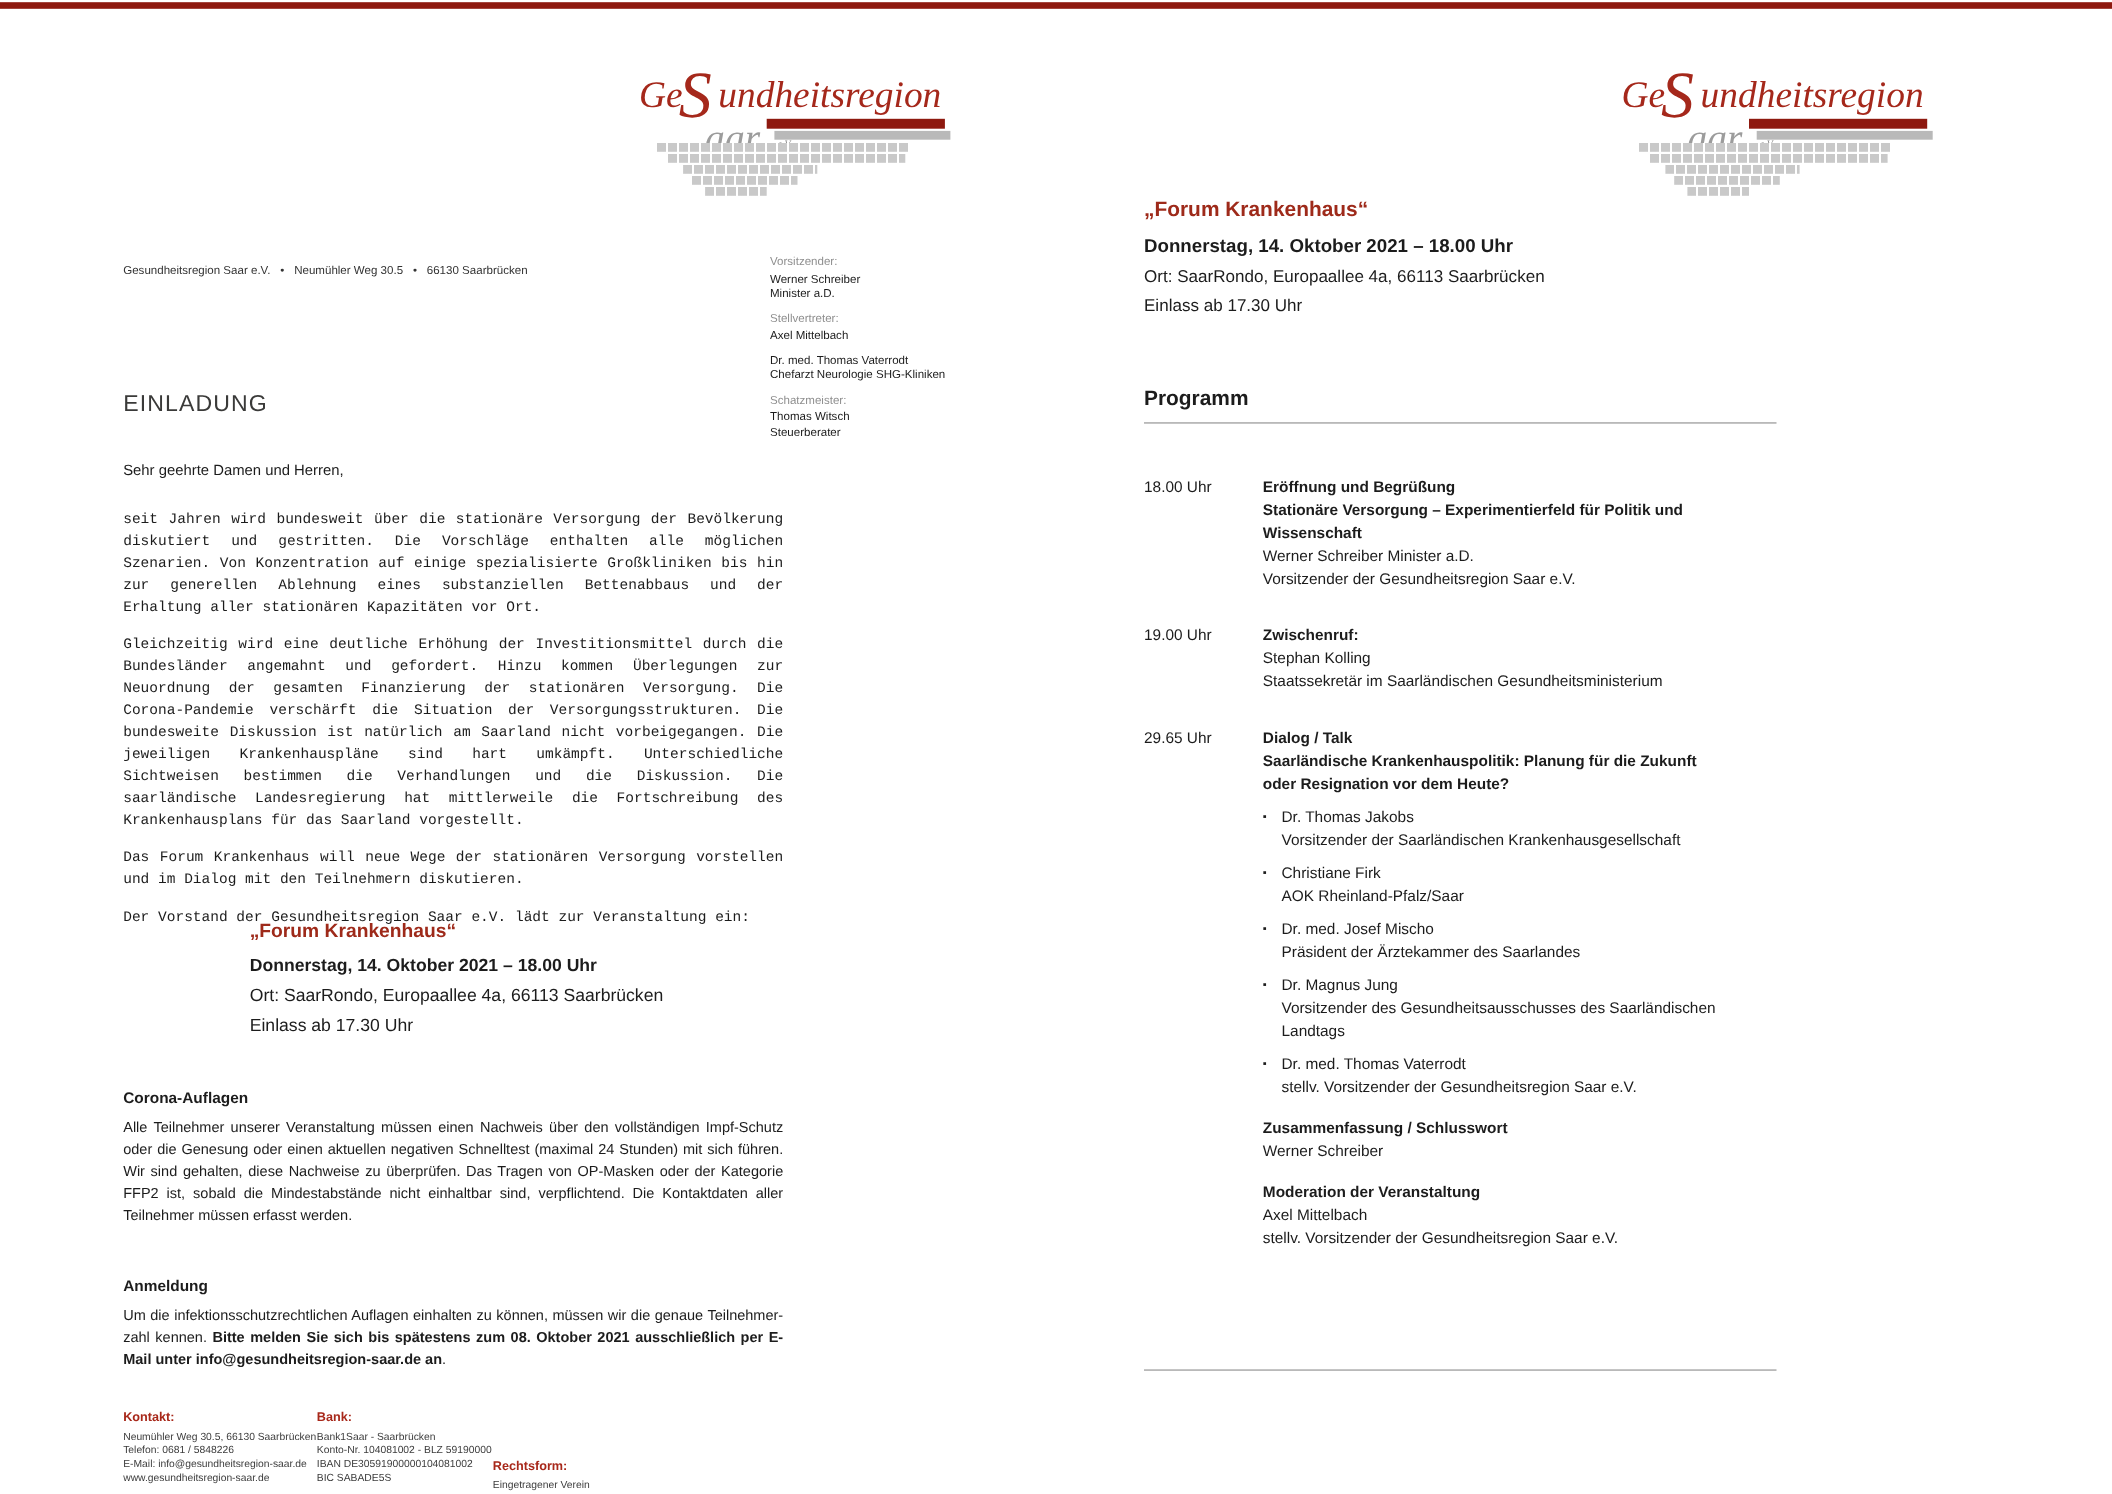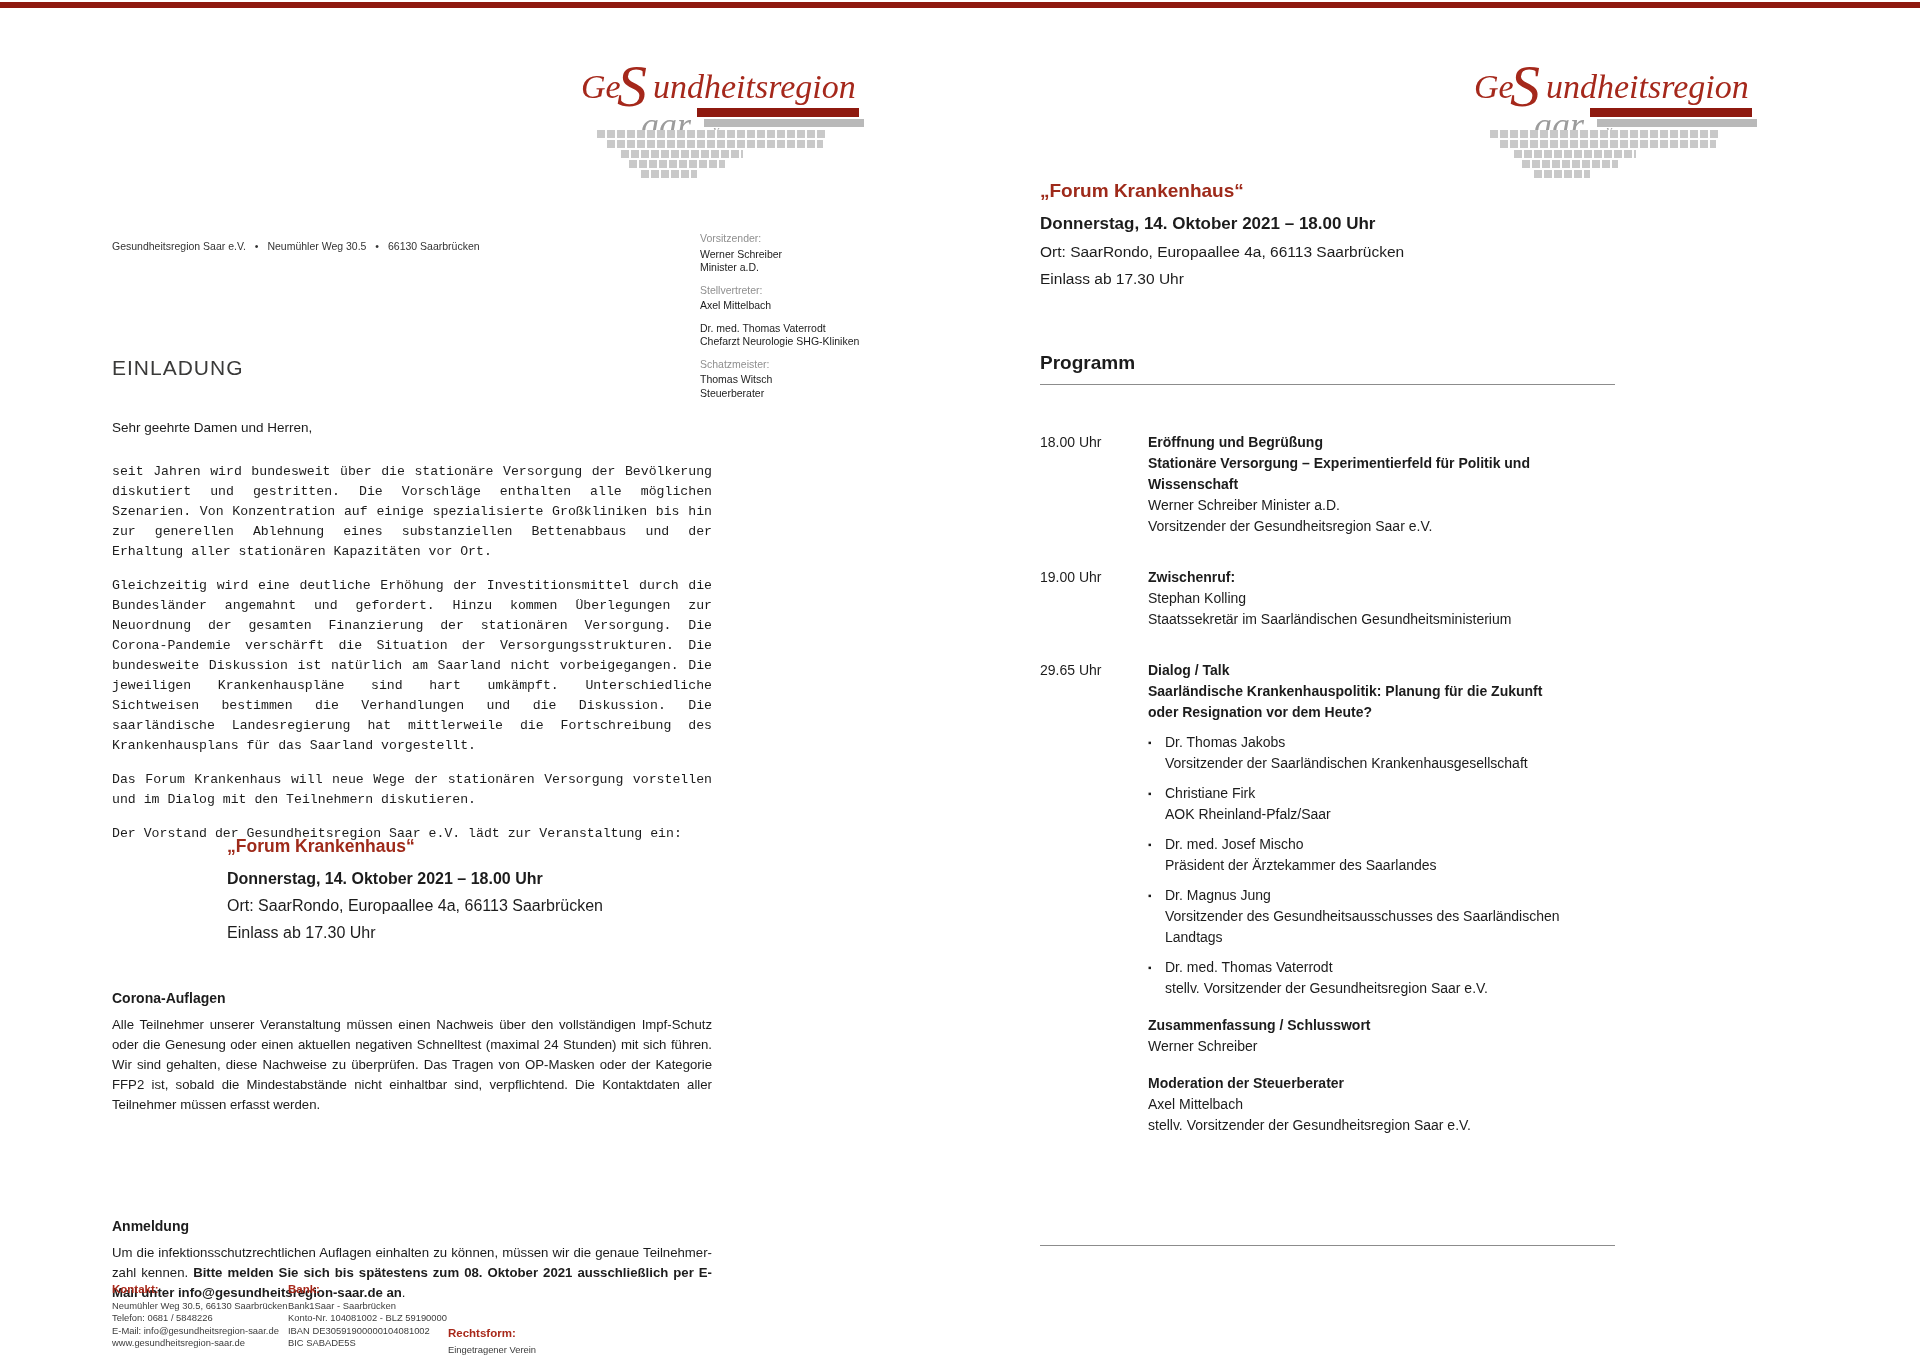--- a/index.html
+++ b/index.html
@@ -138,21 +138,21 @@
     <div class="ev-date">Donnerstag, 14. Oktober 2021 – 18.00 Uhr</div>
     <div class="ev-line">Ort: SaarRondo, Europaallee 4a, 66113 Saarbrücken</div>
     <div class="ev-line">Einlass ab 17.30 Uhr</div>
   </div>
 
   <div class="abs secblock" style="top:988px;">
     <div class="sec-head">Corona-Auflagen</div>
     <div>Alle Teilnehmer unserer Veranstaltung müssen einen Nachweis über den vollständigen Impf-Schutz oder die Genesung oder einen aktuellen negativen Schnelltest (maximal 24 Stunden) mit sich führen. Wir sind gehalten, diese Nachweise zu überprüfen. Das Tragen von OP-Masken oder der Kategorie FFP2 ist, so­bald die Mindestabstände nicht einhaltbar sind, verpflichtend. Die Kontaktdaten aller Teilnehmer müssen erfasst werden.</div>
   </div>
 
-  <div class="abs secblock" style="top:1216px;">
+  <div class="abs secblock" style="top:1159px;">
     <div class="sec-head">Anmeldung</div>
     <div><span>Um die infektionsschutzrechtlichen Auflagen einhalten zu können, müssen wir die genaue Teilnehmer­zahl kennen. </span><span class="bold">Bitte melden Sie sich bis spätestens zum 08. Oktober 2021 ausschließlich per E-Mail unter info@gesundheitsregion-saar.de an</span><span>.</span></div>
   </div>
 
   <div class="abs footer-col" style="left:112px;">
     <div class="f-head">Kontakt:</div>
     <div>Neumühler Weg 30.5, 66130 Saarbrücken</div>
     <div>Telefon: 0681 / 5848226</div>
     <div>E-Mail: info@gesundheitsregion-saar.de</div>
     <div>www.gesundheitsregion-saar.de</div>
@@ -247,21 +247,21 @@
           </div>
         </div>
       </div>
     </div>
 
     <div class="closing">
       <div class="bold">Zusammenfassung / Schlusswort</div>
       <div>Werner Schreiber</div>
     </div>
     <div class="closing">
-      <div class="bold">Moderation der Steuerberater</div>
+      <div class="bold">Moderation der Veranstaltung</div>
       <div>Axel Mittelbach</div>
       <div>stellv. Vorsitzender der Gesundheitsregion Saar e.V.</div>
     </div>
   </div>
 
   <div class="abs rule" style="left:1040px;top:1245px;width:575px;"></div>
 
 </div>
 
 </body></html>

